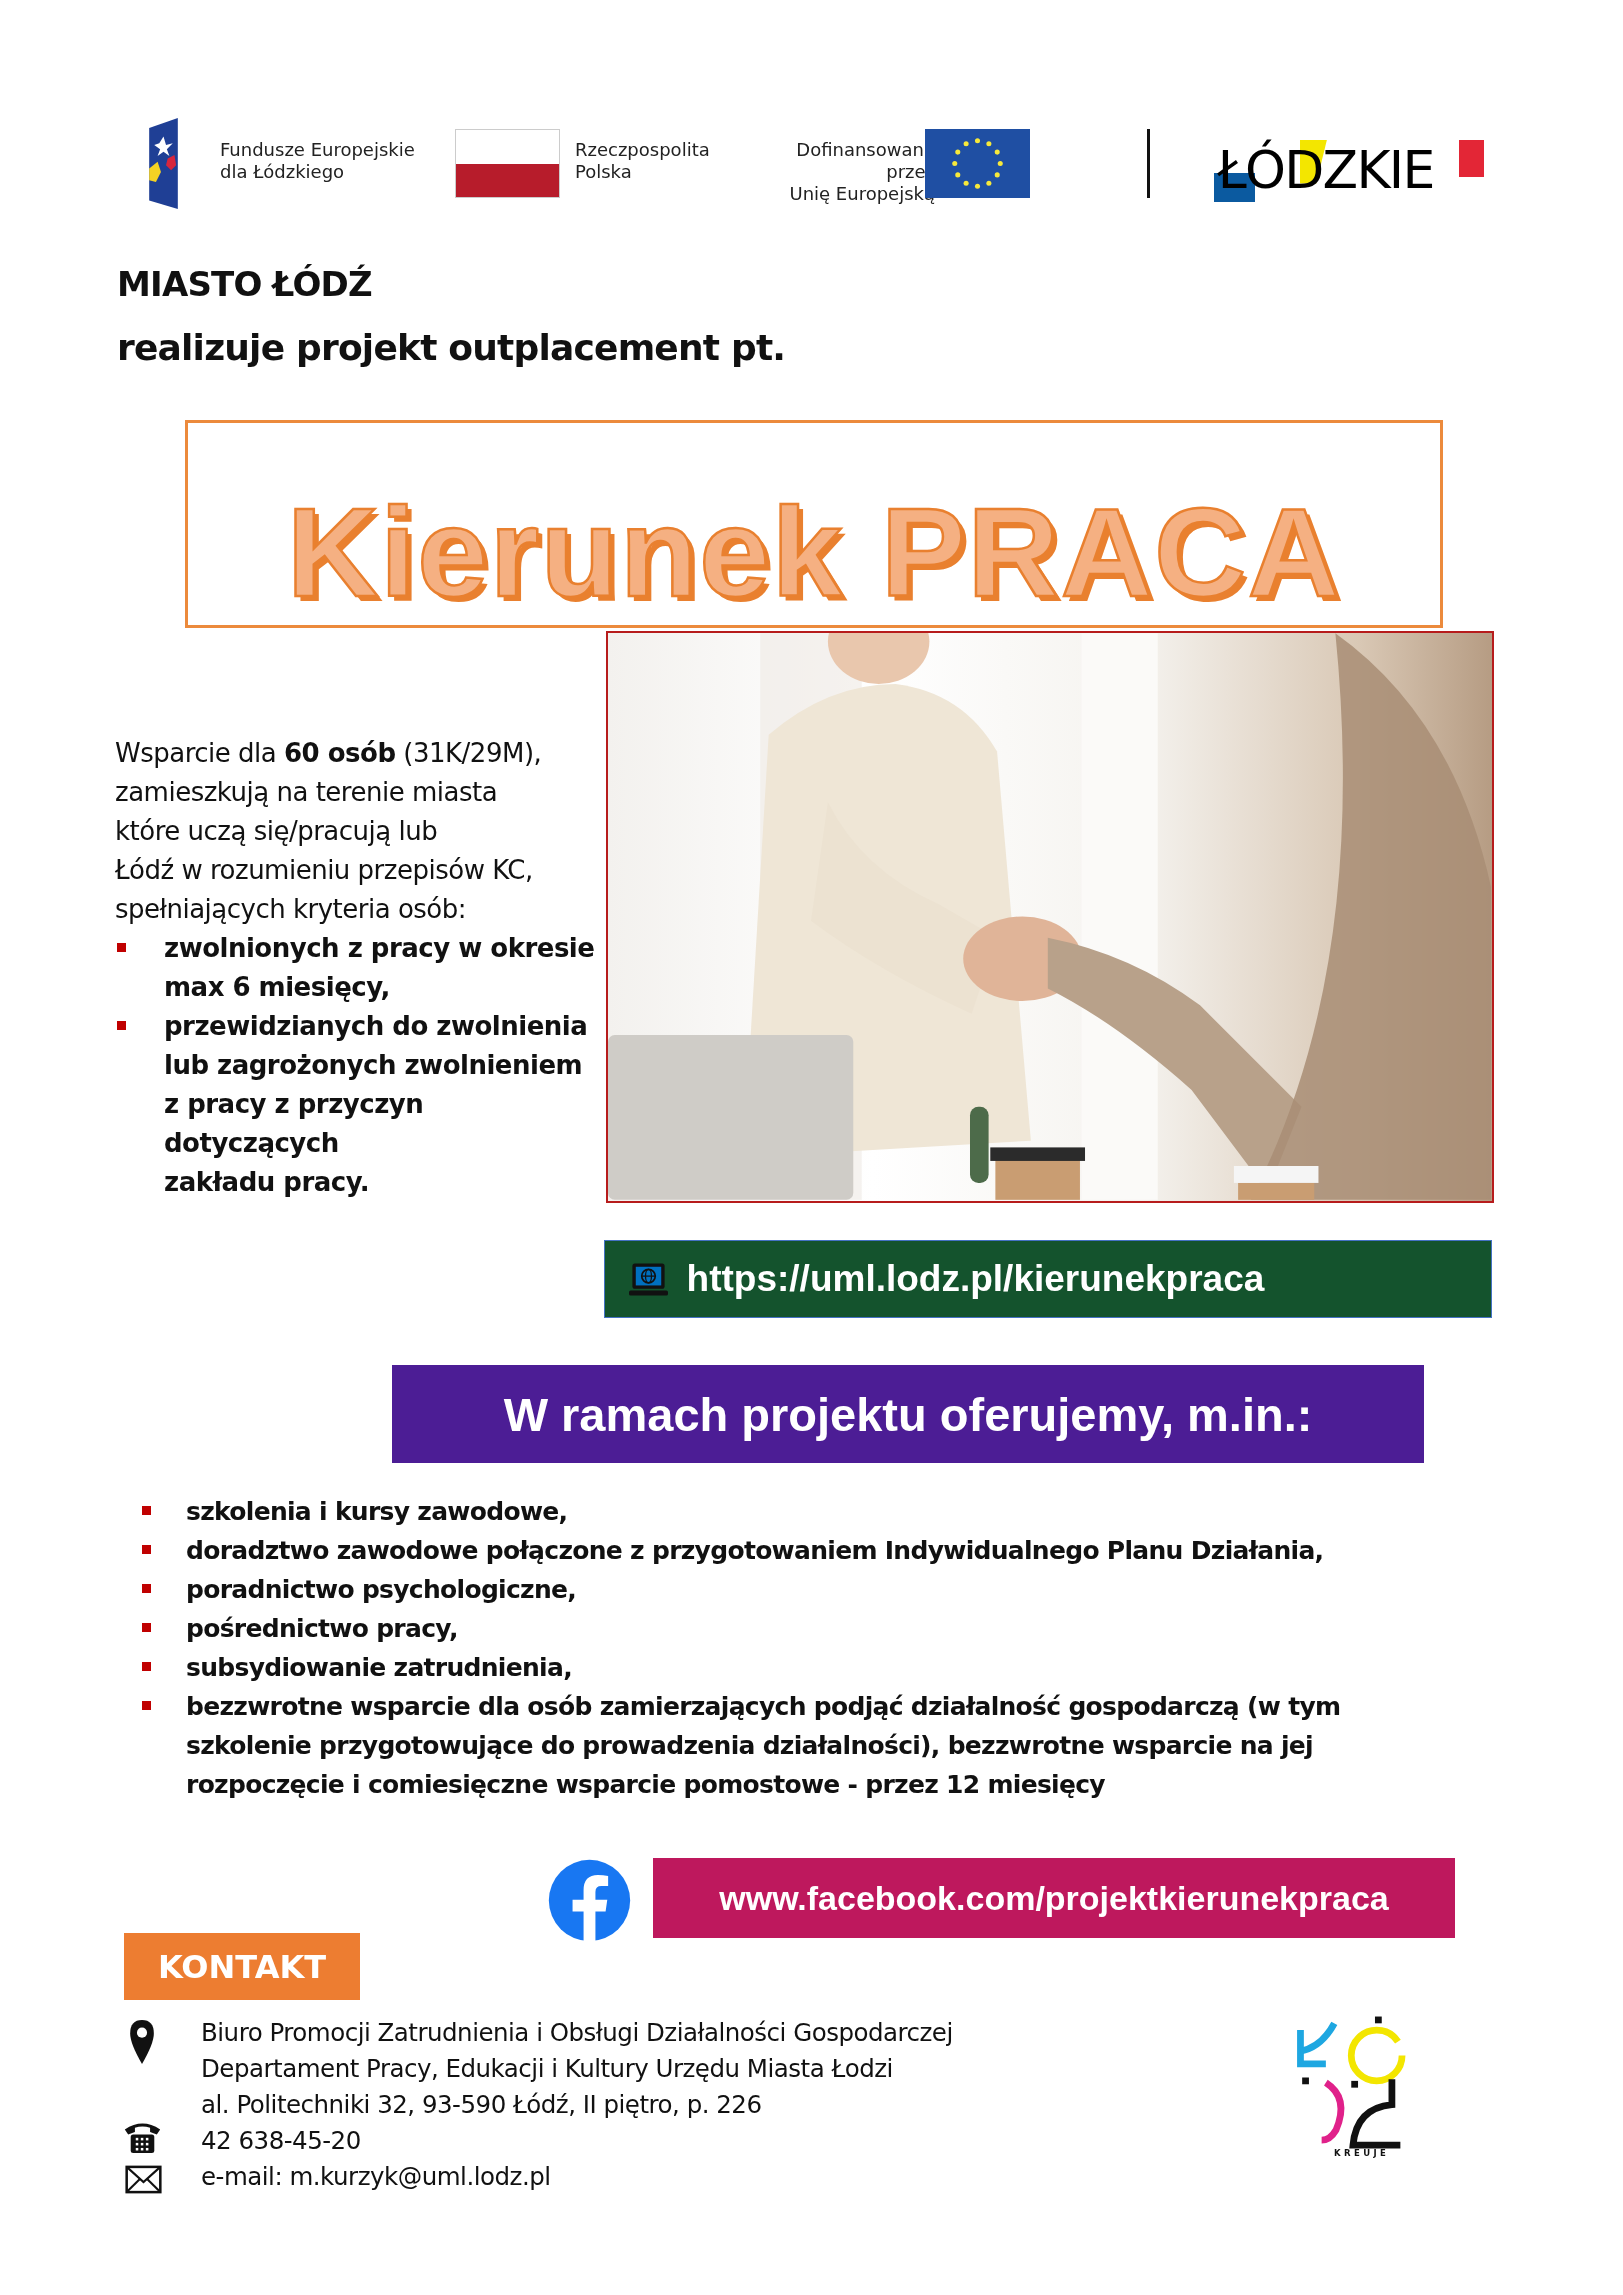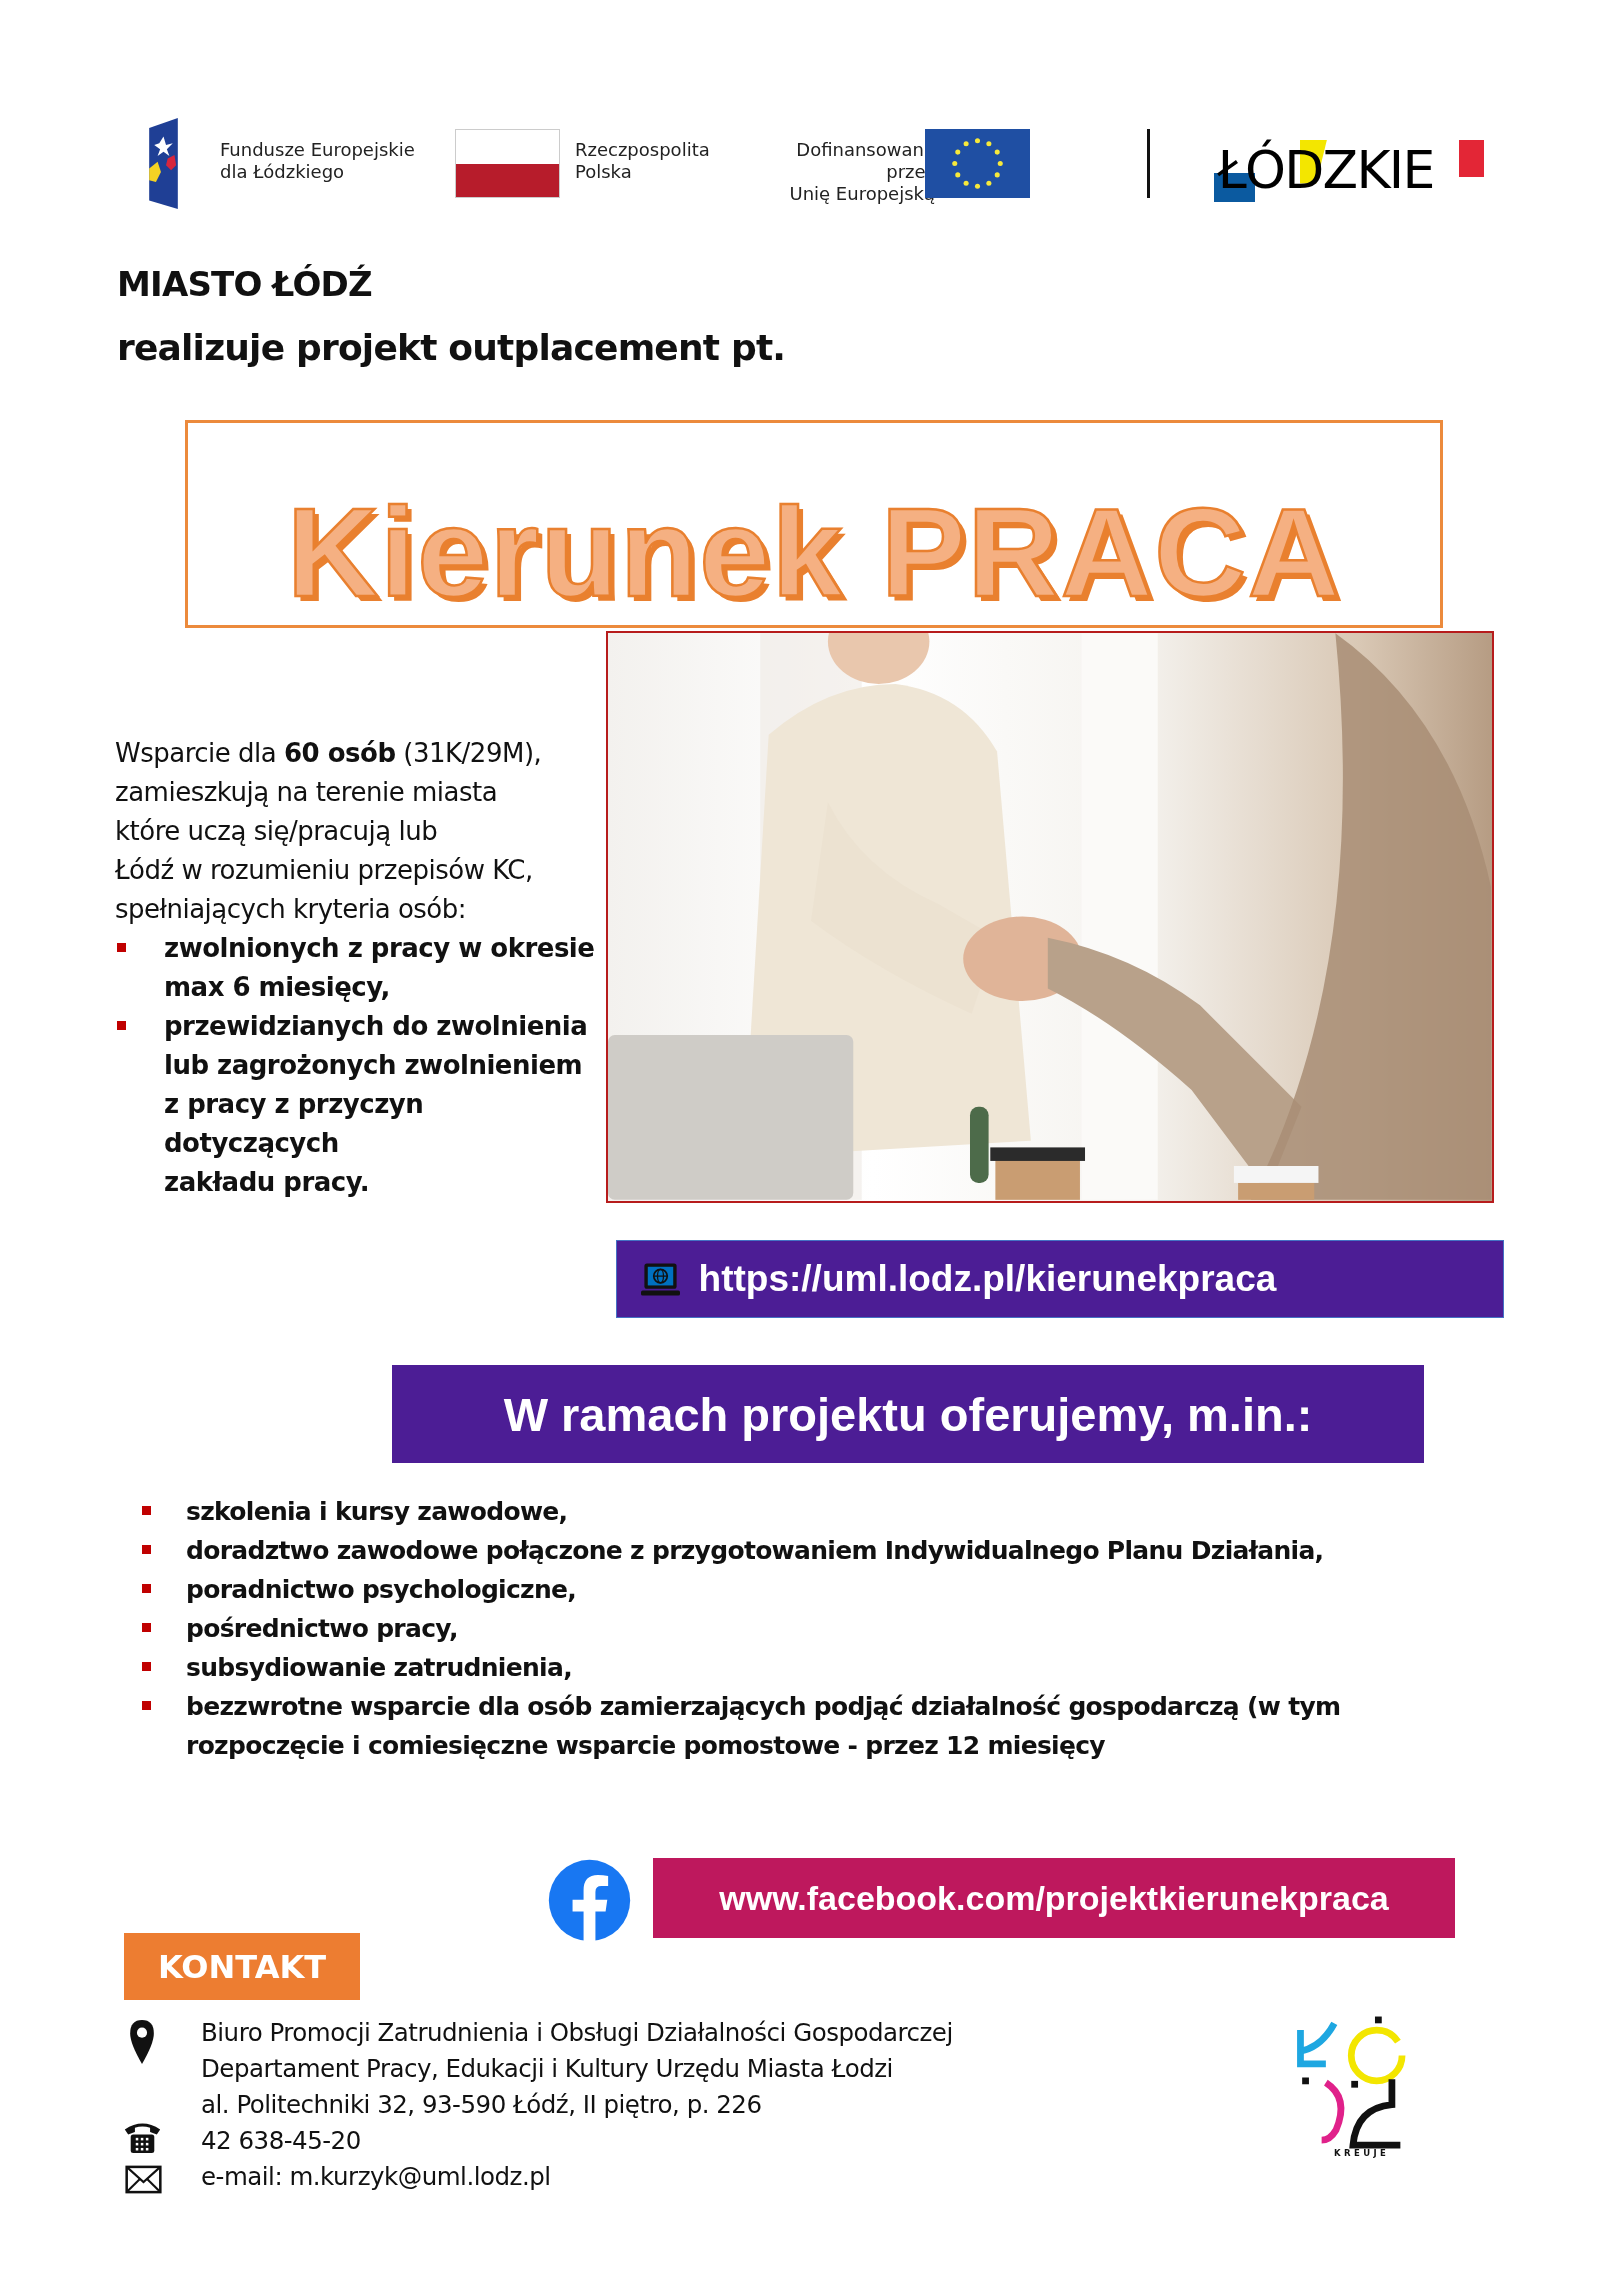--- a/index.html
+++ b/index.html
@@ -26,21 +26,21 @@
 
   
   .photo { border: 2.5px solid #b71c1c; box-sizing: border-box; overflow: hidden;
            background: linear-gradient(90deg, #f3f1ee 0%, #ffffff 30%, #f5f3ef 60%, #d9c8b5 85%, #b69c83 100%); }
 
   
   .body-text { font-family: "DejaVu Sans", sans-serif; font-size: 26px; line-height: 39px; color:#111; letter-spacing:-0.5px; }
   .bullet { width: 9.3px; height: 9.3px; background: #c00000; display:inline-block; }
 
   
-  .url-bar { background: #4c1d95; border: 1.7px solid #4472c4; box-sizing:border-box; display:flex; align-items:center;margin-left:12px; }
+  .url-bar { background: #14532d; border: 1.7px solid #4472c4; box-sizing:border-box; display:flex; align-items:center; }
   .url-text { color:#fff; font-weight:bold; font-size: 37px; font-family: "Liberation Sans", sans-serif; }
 
   .orange-bar { background: #4c1d95; display:flex; align-items:center; justify-content:center; }
   .orange-text { color:#fff; font-weight:bold; font-size: 47px; font-family: "Liberation Sans", sans-serif; }
 
   .offer-text { font-family: "DejaVu Sans", sans-serif; font-weight: bold; font-size: 25px; line-height: 39px; letter-spacing:-0.7px; color:#111; }
 
   .fb-bar { background: #be185d; display:flex; align-items:center; justify-content:center; }
   .fb-text { color:#fff; font-weight:bold; font-size: 34px; font-family: "Liberation Sans", sans-serif; }
 
@@ -194,20 +194,21 @@
     <span class="bullet abs" style="left:5px;top:13.5px;"></span>
     <span>pośrednictwo pracy,</span>
   </div>
   <div style="position:relative;padding-left:49px;">
     <span class="bullet abs" style="left:5px;top:13.5px;"></span>
     <span>subsydiowanie zatrudnienia,</span>
   </div>
   <div style="position:relative;padding-left:49px;">
     <span class="bullet abs" style="left:5px;top:13.5px;"></span>
     <div>bezzwrotne wsparcie dla osób zamierzających podjąć działalność gospodarczą (w tym</div>
+    <div>szkolenie przygotowujące do prowadzenia działalności), bezzwrotne wsparcie na jej</div>
     <div>rozpoczęcie i comiesięczne wsparcie pomostowe - przez 12 miesięcy</div>
   </div>
 </div>
 
 <svg class="abs" style="left:548px;top:1859px;" width="83" height="83" viewBox="0 0 98 98">
   <circle cx="49" cy="49" r="48" fill="#1877f2"></circle>
   <path d="M56 98 L56 62 L68 62 L70 48 L56 48 L56 39 Q56 32 63 32 L71 32 L71 20 Q65 19 59 19 Q42 19 42 37 L42 48 L29 48 L29 62 L42 62 L42 98 Z" fill="#fff"></path>
 </svg>
 <div class="abs fb-bar" style="left:653px;top:1858px;width:802px;height:80px;">
   <span class="fb-text">www.facebook.com/projektkierunekpraca</span>

